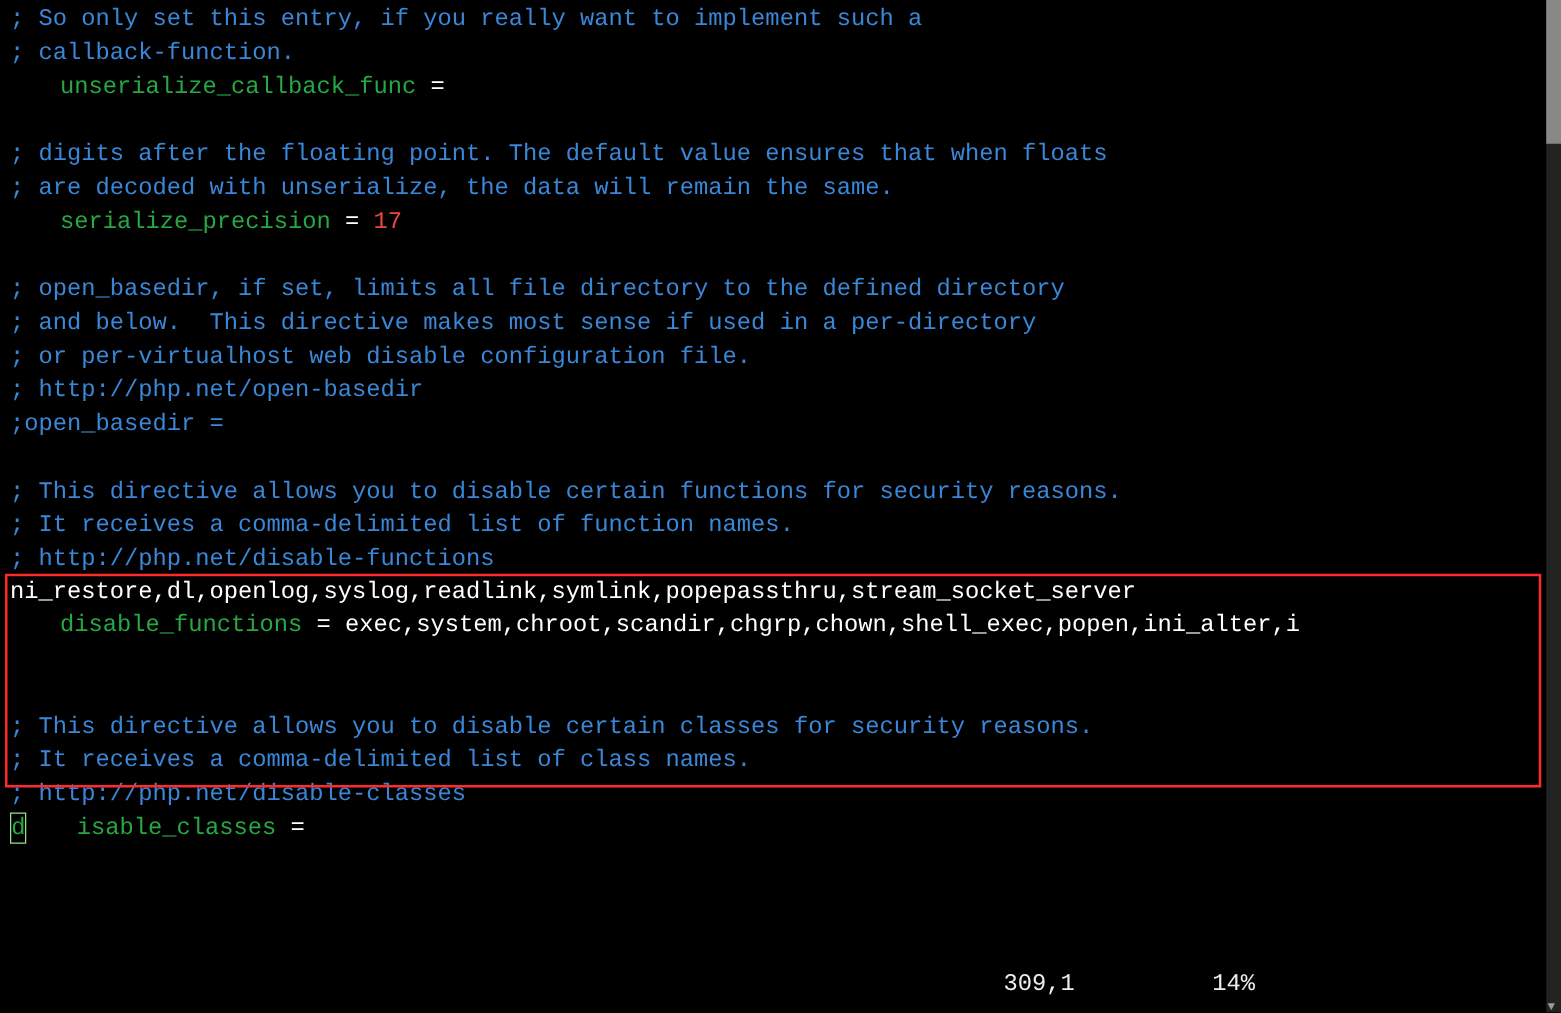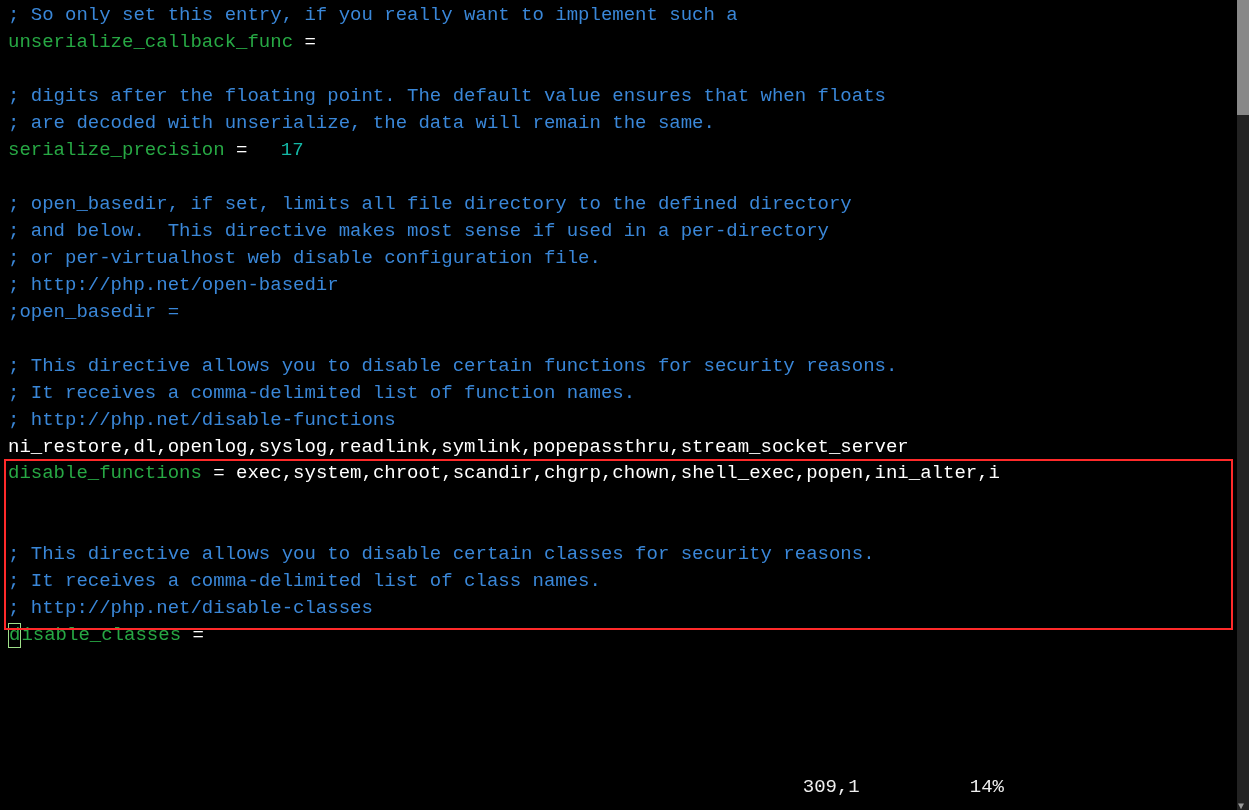--- a/index.html
+++ b/index.html
@@ -15,23 +15,23 @@
     position: relative;
   }
   .editor-viewport {
     width: 1022px;
     height: 810px;
     padding: 2px 0 0 8px;
     position: relative;
   }
   .line { white-space: pre; display: block; }
   .comment { color: #3a87d8; }
-  .key { color: #27a844; }
+  .key { color: #27a844; margin-left: 40px; }
   .eq { color: #fff; }
-  .num { color: #14b8a6; margin-left: 22px; }
+  .num { color: #ef4444; }
   .val { color: #fff; }
 
   .highlight-box {
     position: absolute;
     border: 2px solid #ff2a2a;
     left: 4px;
     top: 459px;
     width: 1229px;
     height: 171px;
     pointer-events: none;
@@ -83,20 +83,21 @@
     font-size: 10px;
   }
   .scroll-arrow-up { top: 0; }
   .scroll-arrow-down { bottom: 0; }
 </style>
 </head>
 <body>
 
 <div class="editor-viewport">
   <span class="line"><span class="comment">; So only set this entry, if you really want to implement such a</span></span>
+  <span class="line"><span class="comment">; callback-function.</span></span>
   <span class="line"><span class="key">unserialize_callback_func</span><span class="eq"> =</span></span>
   <span class="line">&nbsp;</span>
   <span class="line"><span class="comment">; digits after the floating point. The default value ensures that when floats</span></span>
   <span class="line"><span class="comment">; are decoded with unserialize, the data will remain the same.</span></span>
   <span class="line"><span class="key">serialize_precision</span><span class="eq"> = </span><span class="num">17</span></span>
   <span class="line">&nbsp;</span>
   <span class="line"><span class="comment">; open_basedir, if set, limits all file directory to the defined directory</span></span>
   <span class="line"><span class="comment">; and below.  This directive makes most sense if used in a per-directory</span></span>
   <span class="line"><span class="comment">; or per-virtualhost web disable configuration file.</span></span>
   <span class="line"><span class="comment">; http://php.net/open-basedir</span></span>

